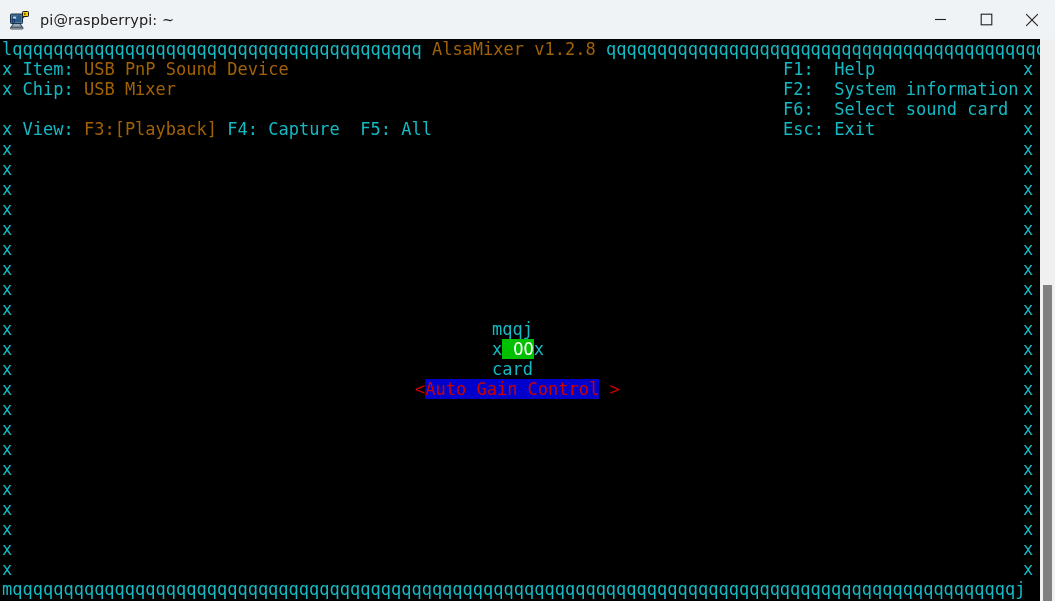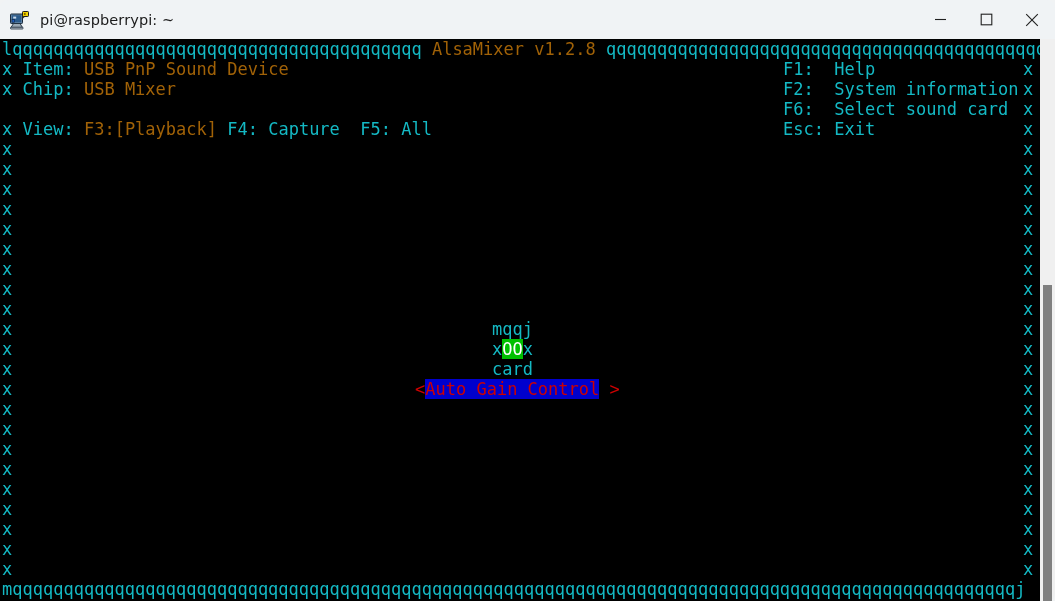--- a/index.html
+++ b/index.html
@@ -95,20 +95,21 @@
   .c-cyan   { color: #14b9c4; }
   .c-yellow { color: #a16207; }
   .c-red    { color: #cd0000; }
   .sel {
     background: #0000cd;
     color: #cd0000;
   }
   .greenbox {
     background: #00c000;
     color: #ffffff;
+    padding-left: 11px;
   }
 
   
   #scrollbar {
     position: absolute;
     top: 39px;
     left: 1040px;
     width: 15px;
     height: 562px;
     background: #f0f0f0;

